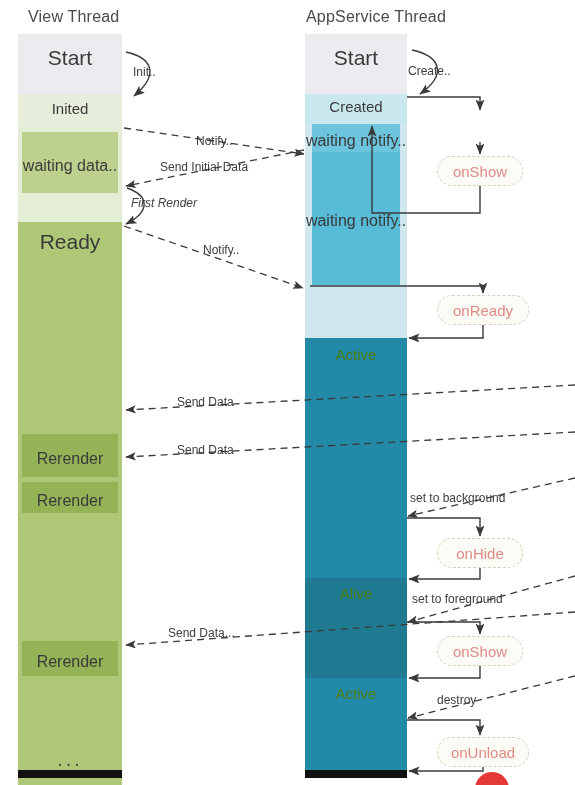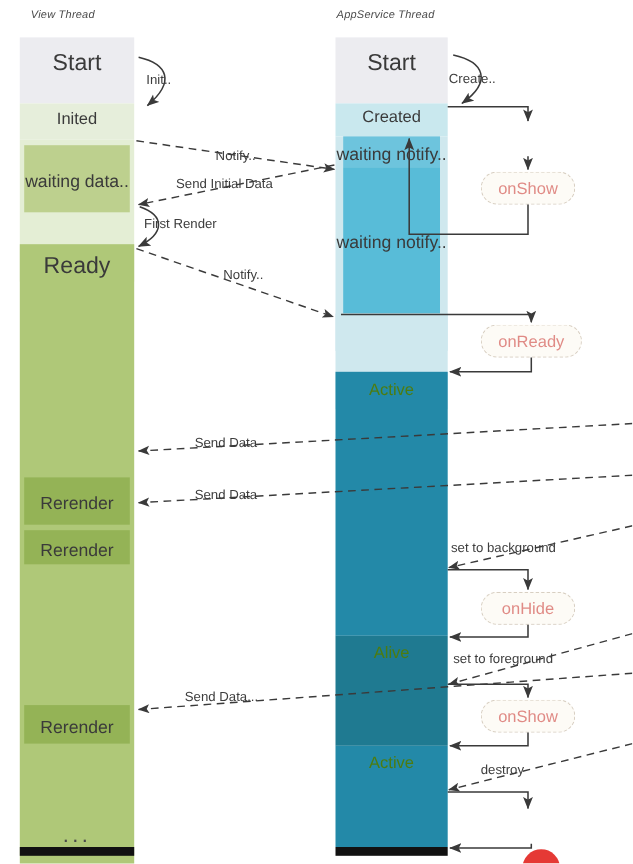--- a/index.html
+++ b/index.html
@@ -2,21 +2,21 @@
 <html><head>
 <meta charset="utf-8">
 <style>
   html,body{margin:0;padding:0;background:#ffffff;}
   body{width:575px;height:785px;overflow:hidden;
        font-family:"Liberation Sans","DejaVu Sans",sans-serif;
        -webkit-font-smoothing:antialiased;}
   .stage{position:relative;width:575px;height:785px;background:#fff;overflow:hidden;}
 
   
-  .lane-title{position:absolute;font-size:10px;color:#4a4a4a;letter-spacing:.2px;white-space:nowrap;font-style:italic;}
+  .lane-title{position:absolute;font-size:16px;color:#4a4a4a;letter-spacing:.2px;white-space:nowrap;}
   #title-view{left:28px;top:8px;}
   #title-app{left:306px;top:8px;}
 
   
   .lane{position:absolute;}
   #lane-view{left:18px;top:34px;width:104px;height:736px;}
   #lane-app{left:305px;top:34px;width:102px;height:736px;}
 
   .seg{position:absolute;left:0;width:100%;}
   .seg-label{position:absolute;left:0;width:100%;text-align:center;white-space:nowrap;}
@@ -125,26 +125,27 @@
     <div class="seg c-active" style="top:644px;height:92px;"></div>
     <div class="seg-label lbl-white lbl-mid" style="top:651px;">Active</div>
 
     <div class="seg blackbar" style="top:736px;height:8px;"></div>
   </div>
 
   <div class="pill" style="left:437px;top:156px;width:86px;">onShow</div>
   <div class="pill" style="left:437px;top:538px;width:86px;">onHide</div>
   <div class="pill" style="left:437px;top:295px;width:92px;">onReady</div>
   <div class="pill" style="left:437px;top:636px;width:86px;">onShow</div>
+  <div class="pill" style="left:437px;top:737px;width:92px;">onUnload</div>
 
   <div class="edge-label" style="left:133px;top:65px;">Init..</div>
   <div class="edge-label" style="left:408px;top:64px;">Create..</div>
   <div class="edge-label" style="left:196px;top:134px;">Notify..</div>
   <div class="edge-label" style="left:160px;top:160px;">Send Initial Data</div>
-  <div class="edge-label" style="left:131px;top:196px;">First Render</div>
+  <div class="edge-label" style="left:131px;top:196px;font-style:italic;">First Render</div>
   <div class="edge-label" style="left:203px;top:243px;">Notify..</div>
   <div class="edge-label" style="left:177px;top:395px;">Send Data</div>
   <div class="edge-label" style="left:177px;top:443px;">Send Data</div>
   <div class="edge-label" style="left:168px;top:626px;">Send Data...</div>
   <div class="edge-label" style="left:410px;top:491px;">set to background</div>
   <div class="edge-label" style="left:412px;top:592px;">set to foreground</div>
   <div class="edge-label" style="left:437px;top:693px;">destroy</div>
 
   <svg class="overlay" viewBox="0 0 575 785" xmlns="http://www.w3.org/2000/svg">
     <defs>

